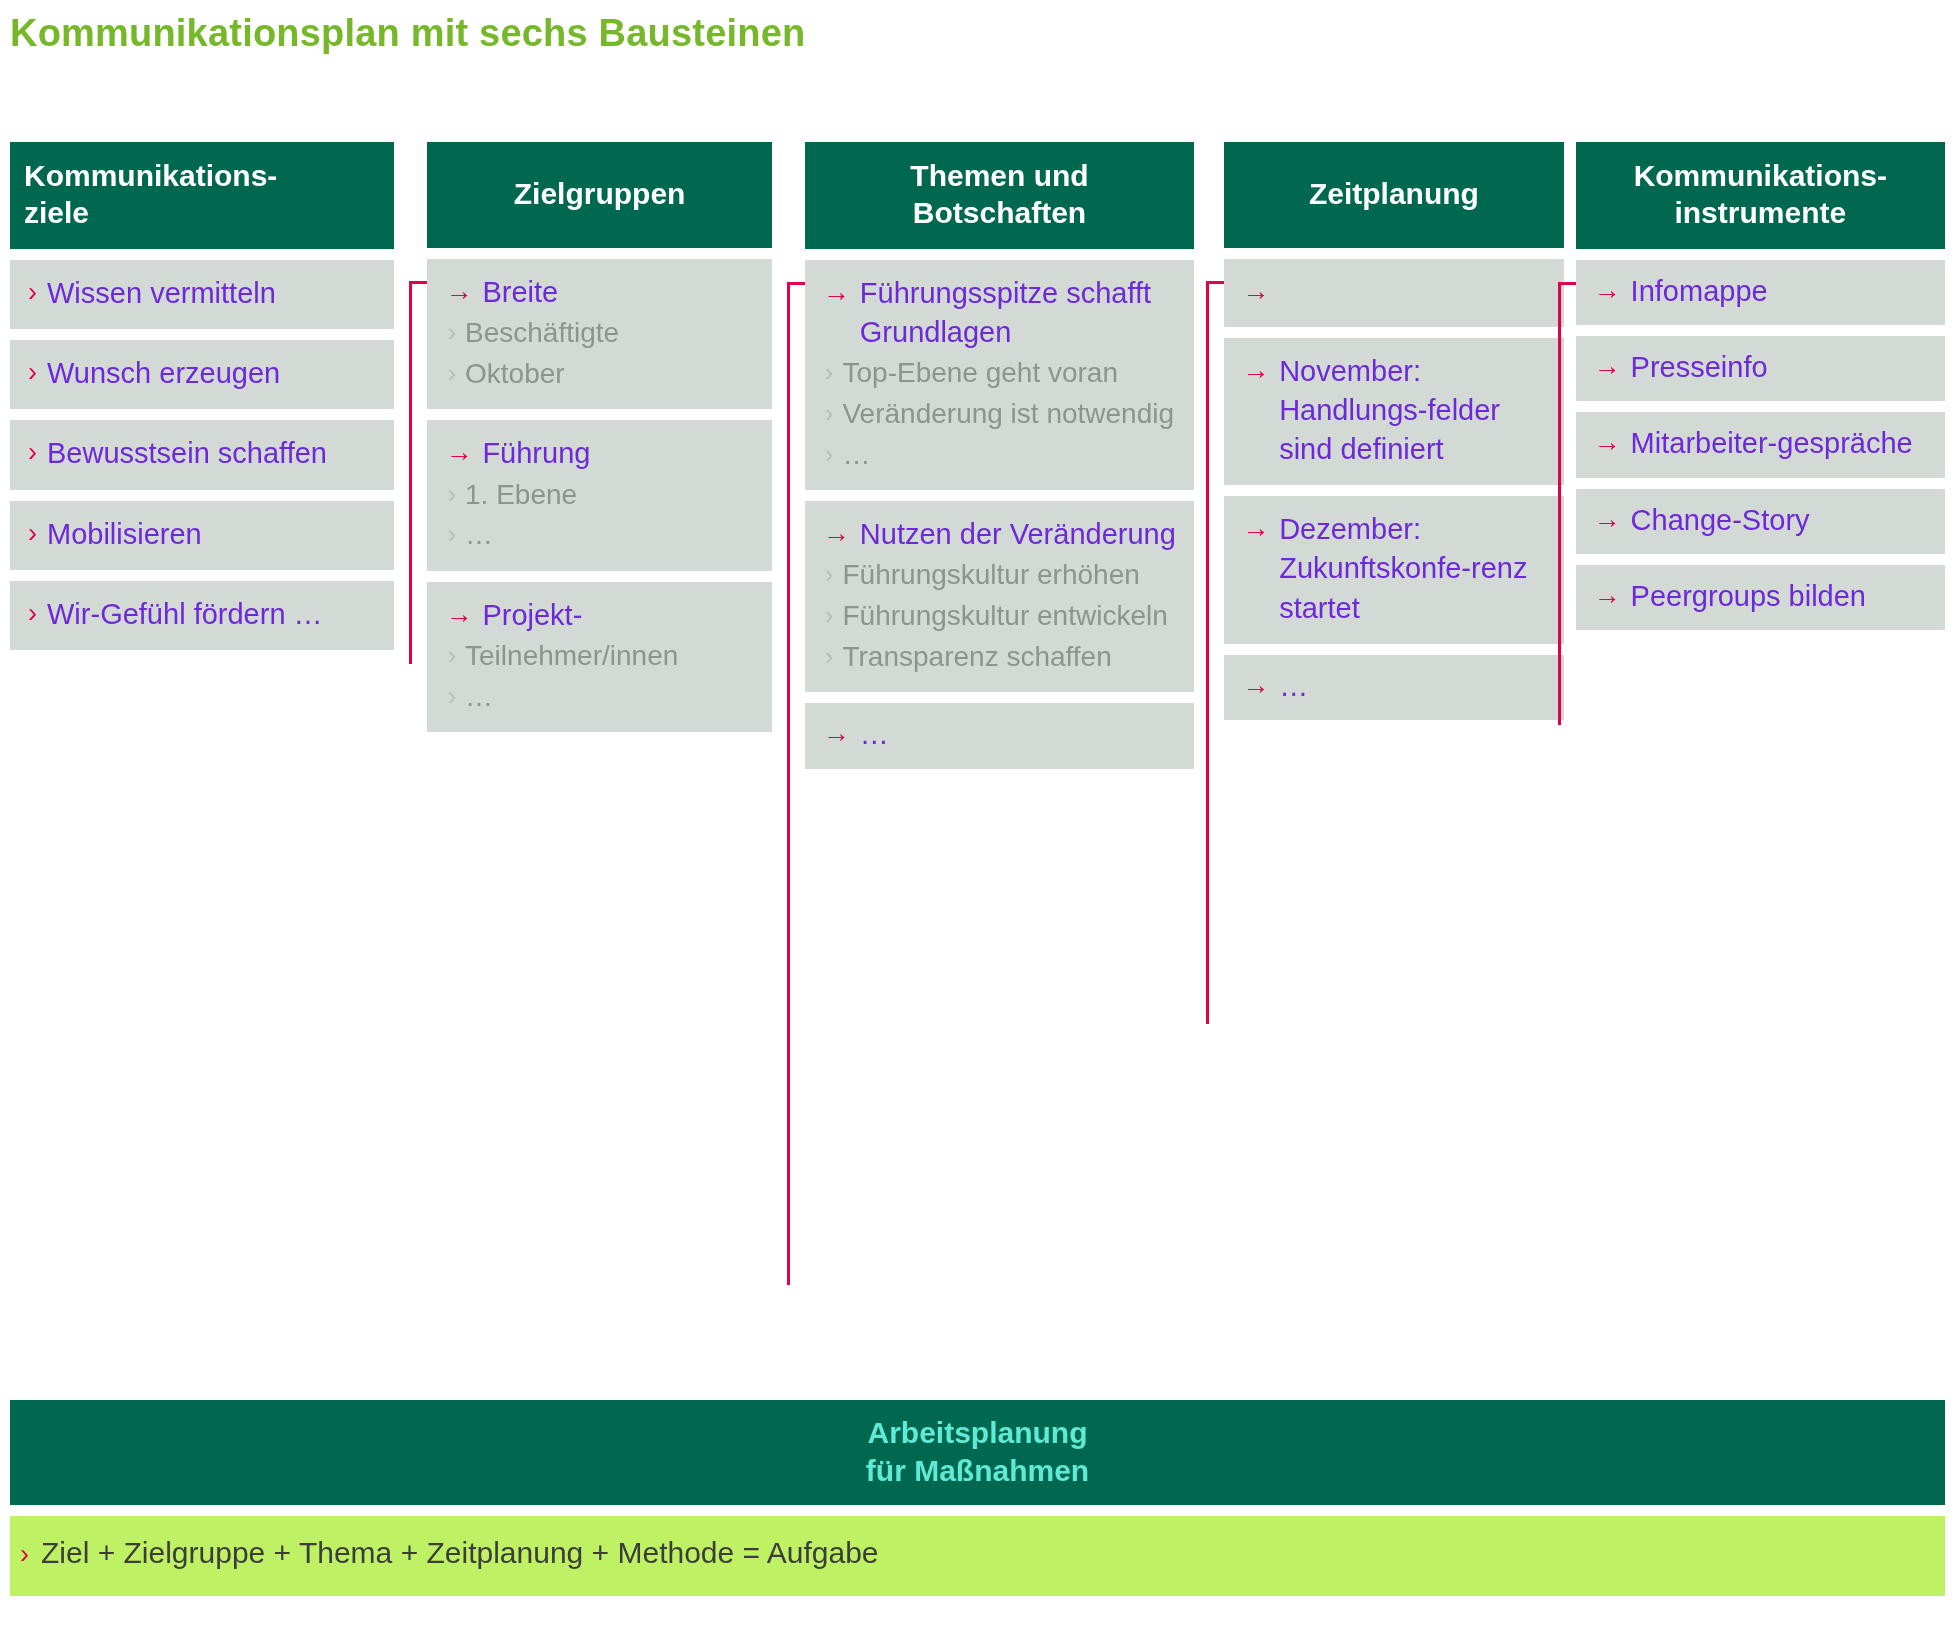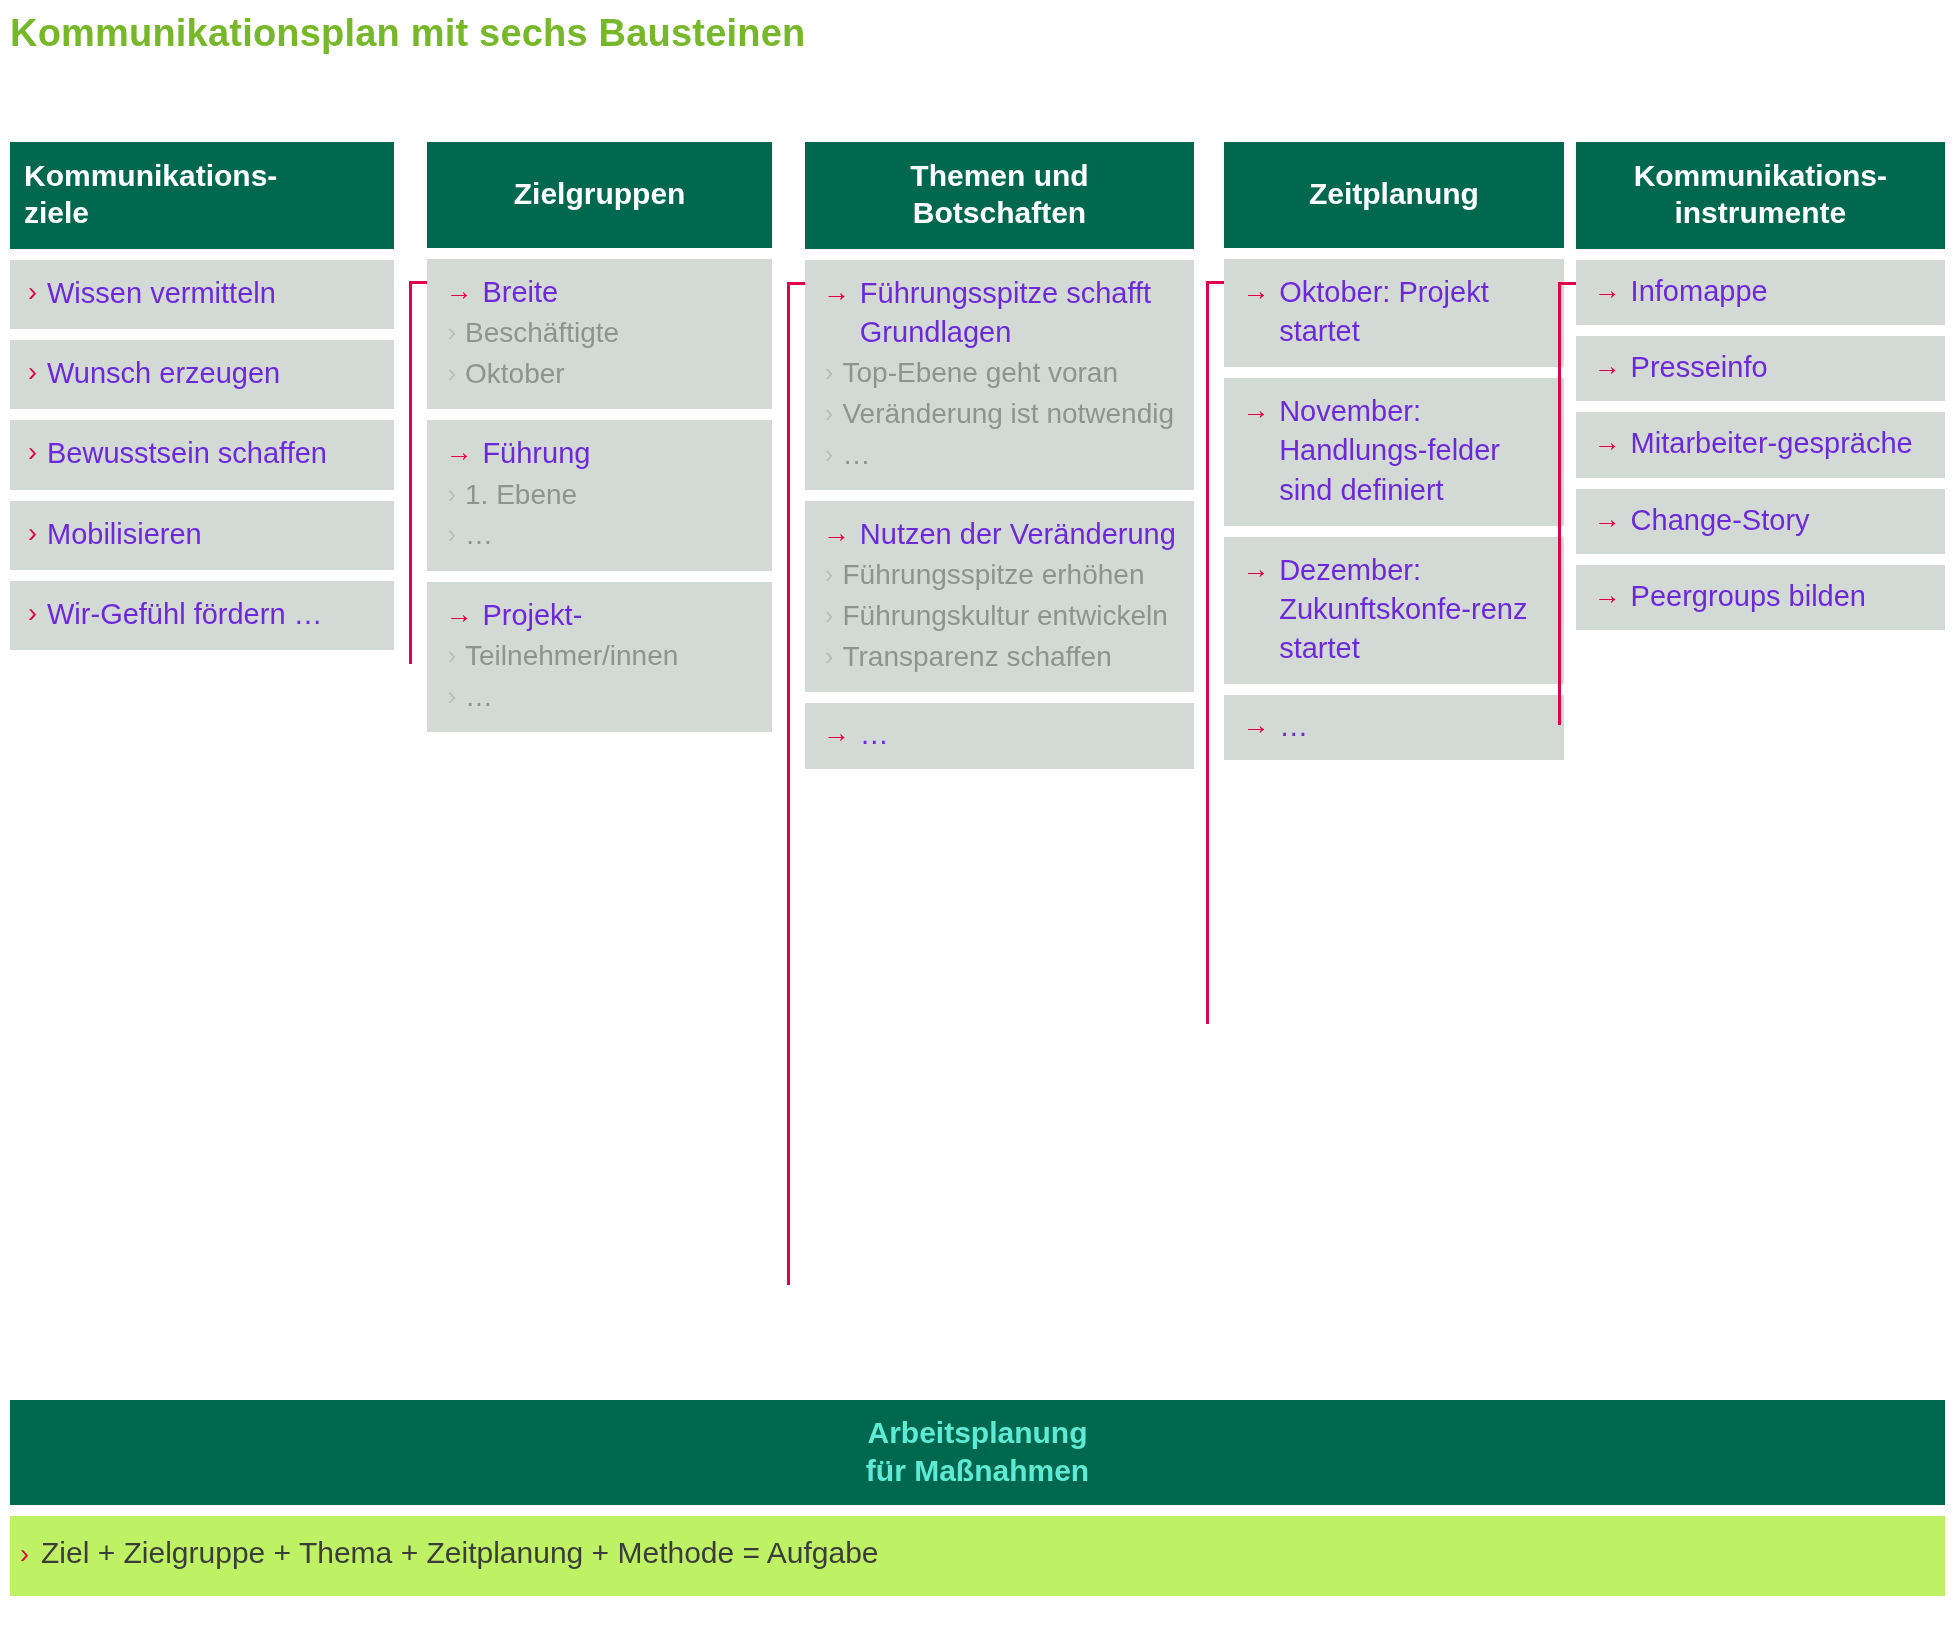--- a/index.html
+++ b/index.html
@@ -304,21 +304,21 @@
           </div>
         </div>
 
         <div class="block">
           <div class="entry">
             <span class="arrow">→</span>
             <span class="entry-main">Nutzen der Veränderung</span>
           </div>
           <div class="sub">
             <span class="chev-sub">›</span>
-            <span>Führungsspitze erhöhen</span>
+            <span>Führungskultur erhöhen</span>
           </div>
           <div class="sub">
             <span class="chev-sub">›</span>
             <span>Führungskultur entwickeln</span>
           </div>
           <div class="sub">
             <span class="chev-sub">›</span>
             <span>Transparenz schaffen</span>
           </div>
         </div>
@@ -335,21 +335,20 @@
     <div class="column col-3">
       <div class="col-head">
         <span>Zeitplanung</span>
       </div>
       <div class="col-body">
         <div class="rail" style="left:-18px; top:22px; width:18px; height:740px; border-right:none; border-bottom:none;"></div>
 
         <div class="block">
           <div class="entry">
             <span class="arrow">→</span>
-            <span class="entry-main">Oktober: Projekt startet</span>
           </div>
         </div>
         <div class="block">
           <div class="entry">
             <span class="arrow">→</span>
             <span class="entry-main">November: Handlungs-felder sind definiert</span>
           </div>
         </div>
         <div class="block">
           <div class="entry">

